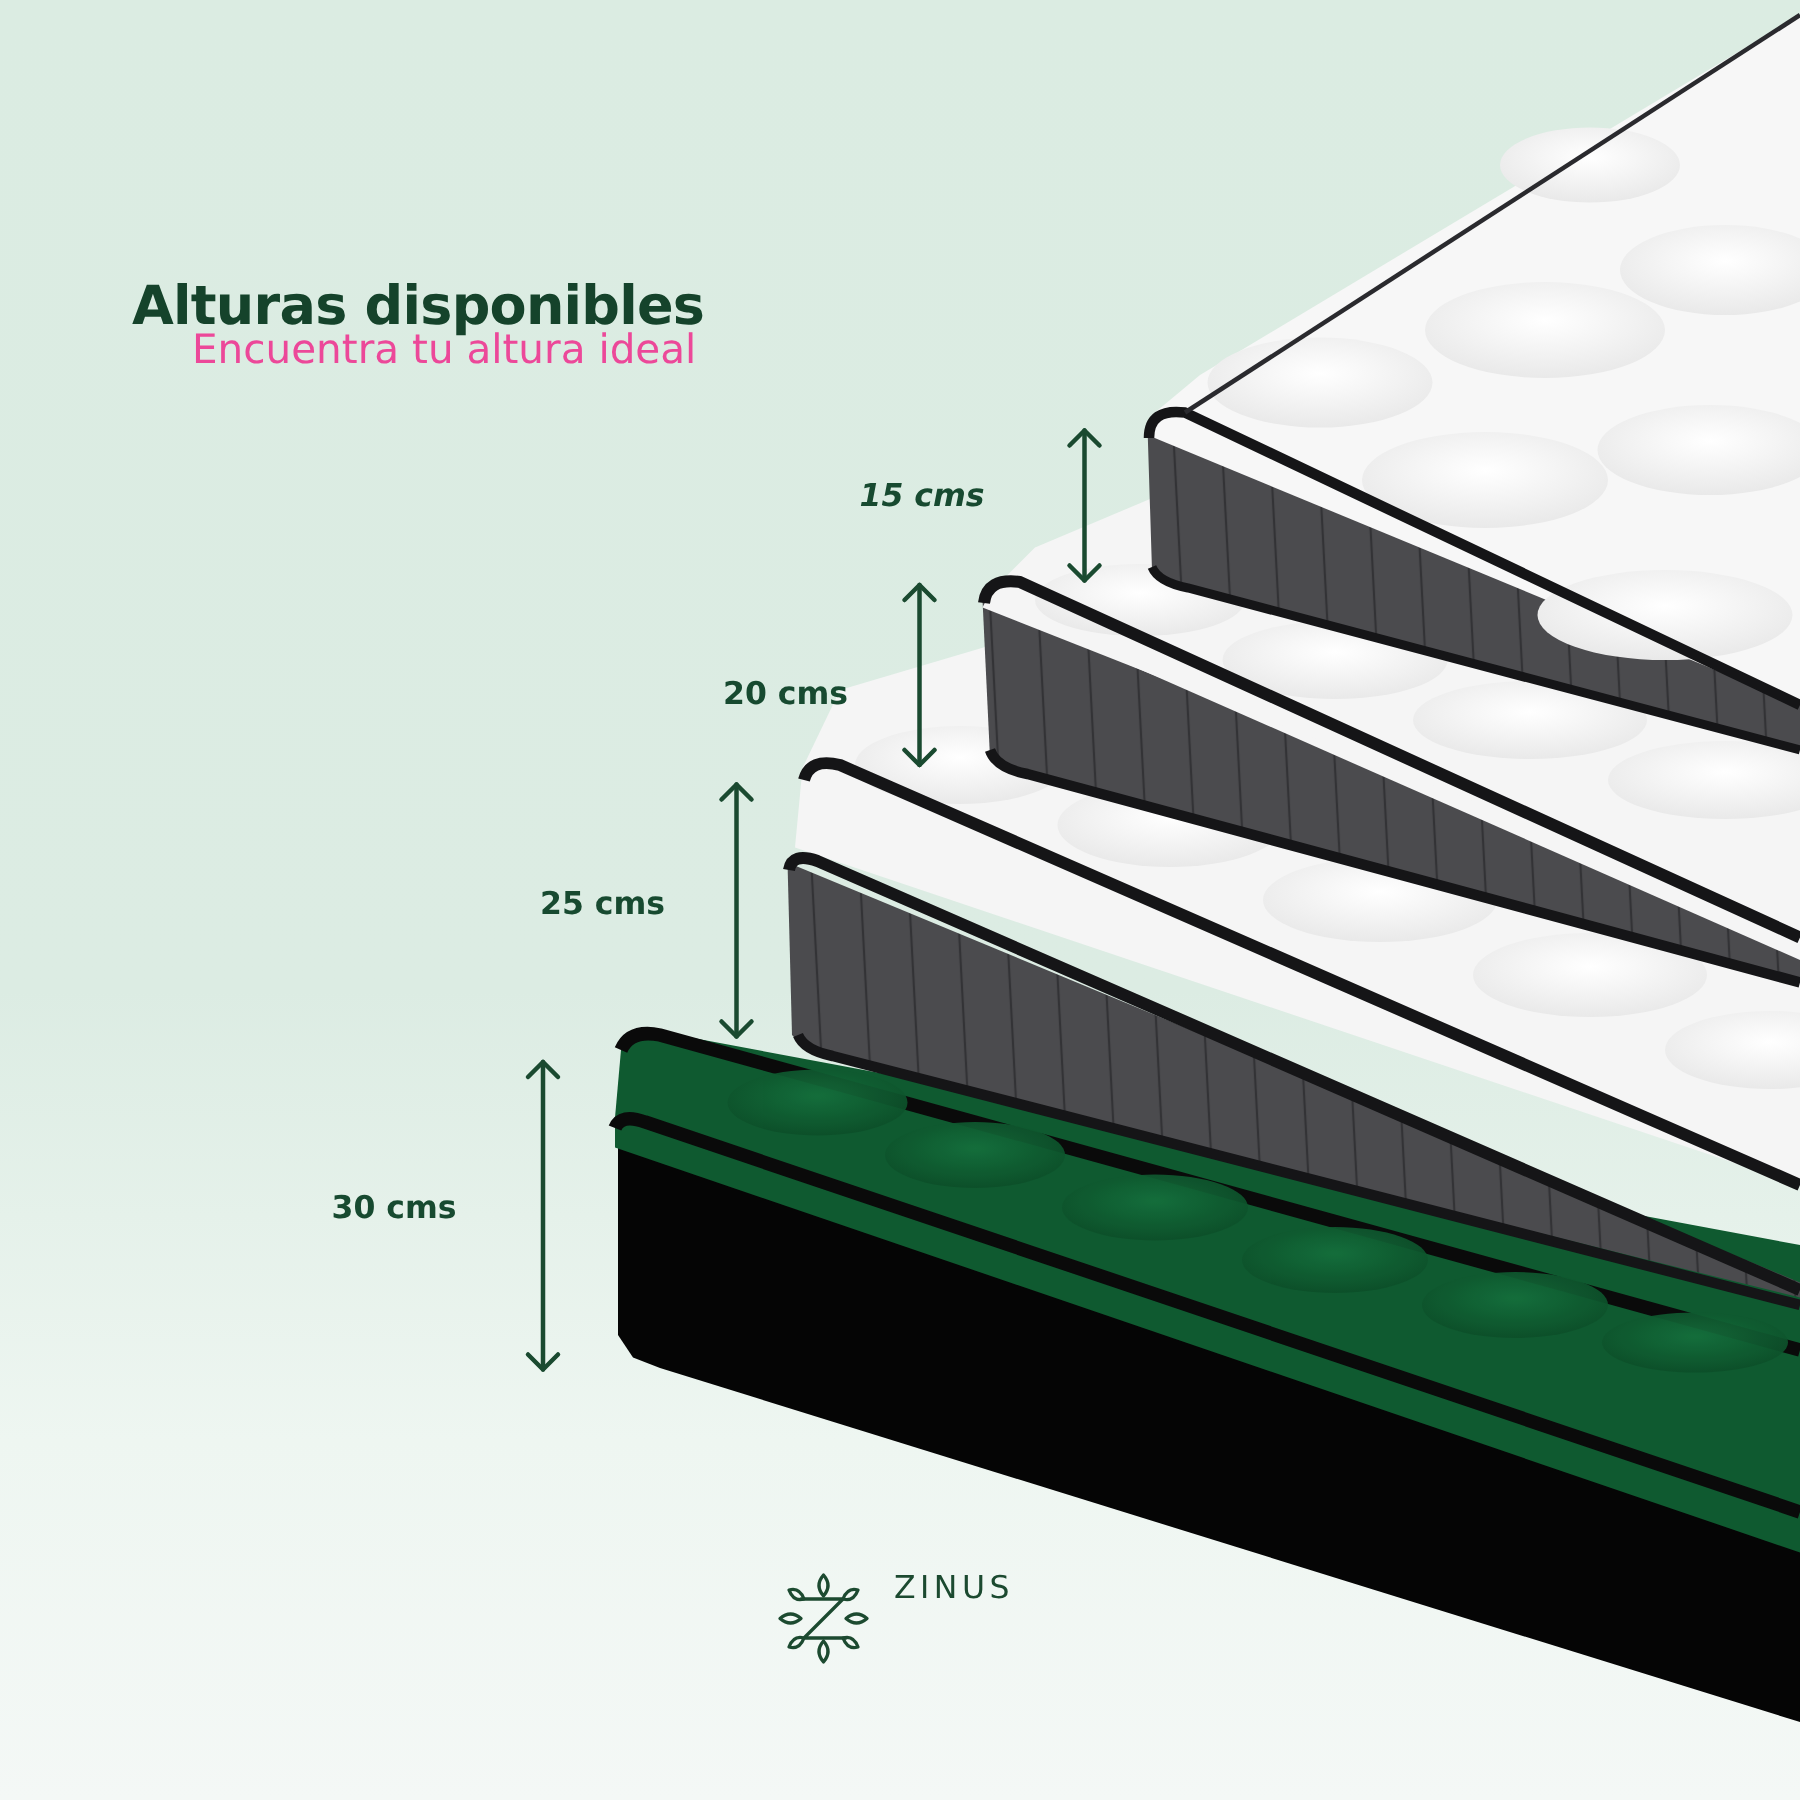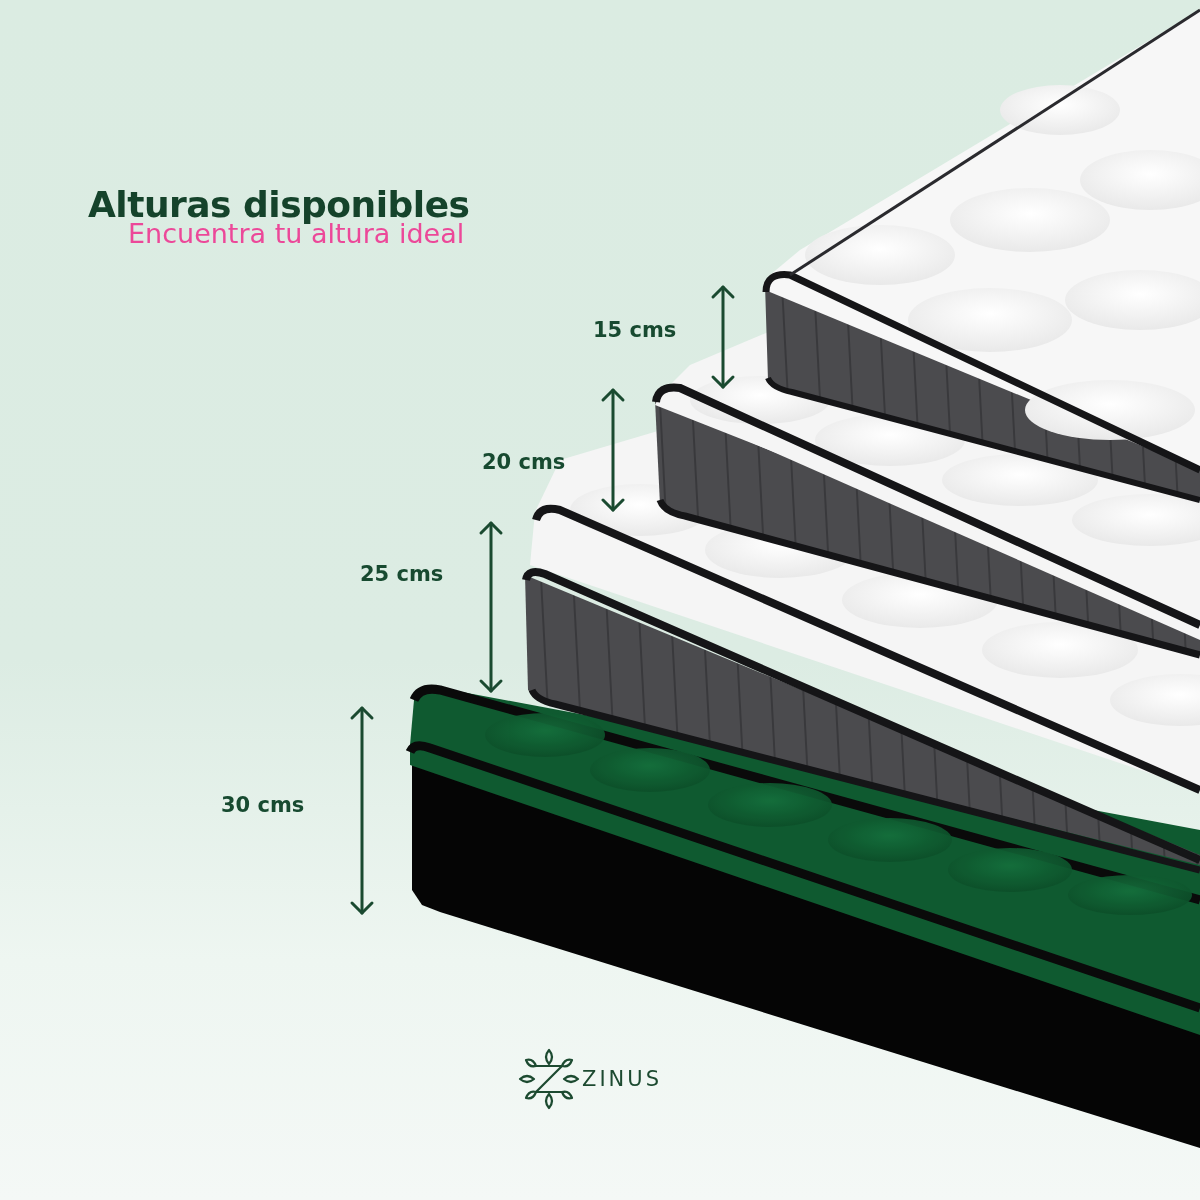--- a/index.html
+++ b/index.html
@@ -7,21 +7,21 @@
          font-family: "DejaVu Sans", "Liberation Sans", sans-serif; }
   .bg { position: absolute; inset: 0;
         background: linear-gradient(180deg, #dbece2 0%, #dcece3 55%, #eef6f1 80%, #f4f8f6 100%); }
   .scene { position: absolute; left: 0; top: 0; width: 1200px; height: 1200px; }
   .title { position: absolute; left: 88px; top: 148px; font-size: 36px; font-weight: bold;
            color: #15432b; letter-spacing: -0.5px; white-space: nowrap; margin-top: 36px; }
   .subtitle { position: absolute; left: 128px; top: 218px; font-size: 27px; color: #ec4899;
               white-space: nowrap; }
   .label { position: absolute; font-size: 21px; font-weight: bold; color: #174a30;
            white-space: nowrap; }
-  .brand { position: absolute; left: 516px; top: 1046px; display: flex; align-items: center; gap: 0; }
+  .brand { position: absolute; left: 516px; top: 1046px; display: flex; gap: 14px; }
   .brand-name { font-size: 21px; color: #1c4a30; letter-spacing: 3px; }
 </style>
 </head>
 <body>
 
 <div class="bg"></div>
 
 <svg class="scene" viewBox="0 0 1200 1200" xmlns="http://www.w3.org/2000/svg">
   <defs>
     <pattern id="stripes" width="32" height="40" patternUnits="userSpaceOnUse" patternTransform="rotate(-3)">
@@ -118,23 +118,23 @@
       <line x1="362" y1="708" x2="362" y2="913"></line>
       <polyline points="352,718 362,708 372,718"></polyline>
       <polyline points="352,903 362,913 372,903"></polyline>
     </g>
   </g>
 </svg>
 
 <div class="title">Alturas disponibles</div>
 <div class="subtitle">Encuentra tu altura ideal</div>
 
-<div class="label" style="left:593px; top:318px;">15 cms</div>
+<div class="label" style="left:573px; top:318px;font-style:italic;">15 cms</div>
 <div class="label" style="left:482px; top:430px;margin-top:20px;">20 cms</div>
-<div class="label" style="left:360px; top:562px;">25 cms</div>
+<div class="label" style="left:360px; top:590px;">25 cms</div>
 <div class="label" style="left:221px; top:793px;">30 cms</div>
 
 <div class="brand">
   <svg width="66" height="66" viewBox="0 0 66 66">
     <g fill="none" stroke="#1c4a30" stroke-width="2.2" stroke-linecap="round" stroke-linejoin="round">
       <path d="M18,20 L46,20 L20,46 L48,46"></path>
       <path d="M33,4 q-6,7 0,14 q6,-7 0,-14z"></path>
       <path d="M33,48 q-6,7 0,14 q6,-7 0,-14z"></path>
       <path d="M4,33 q7,-6 14,0 q-7,6 -14,0z"></path>
       <path d="M48,33 q7,-6 14,0 q-7,6 -14,0z"></path>

